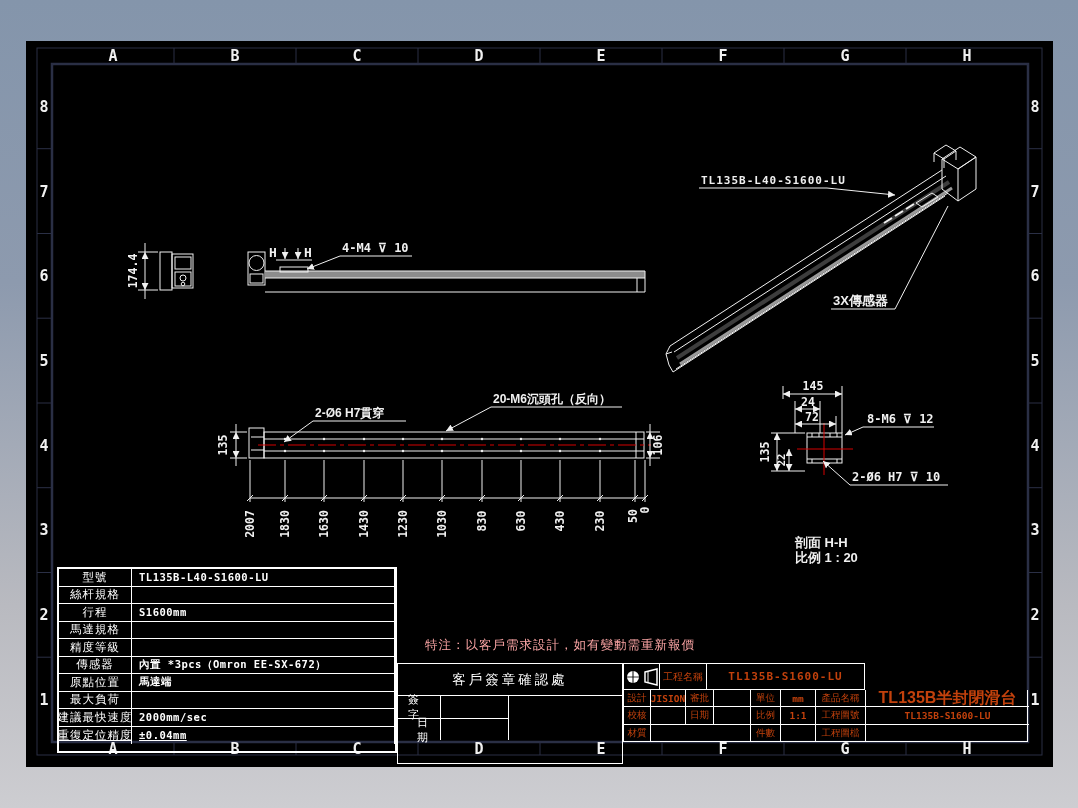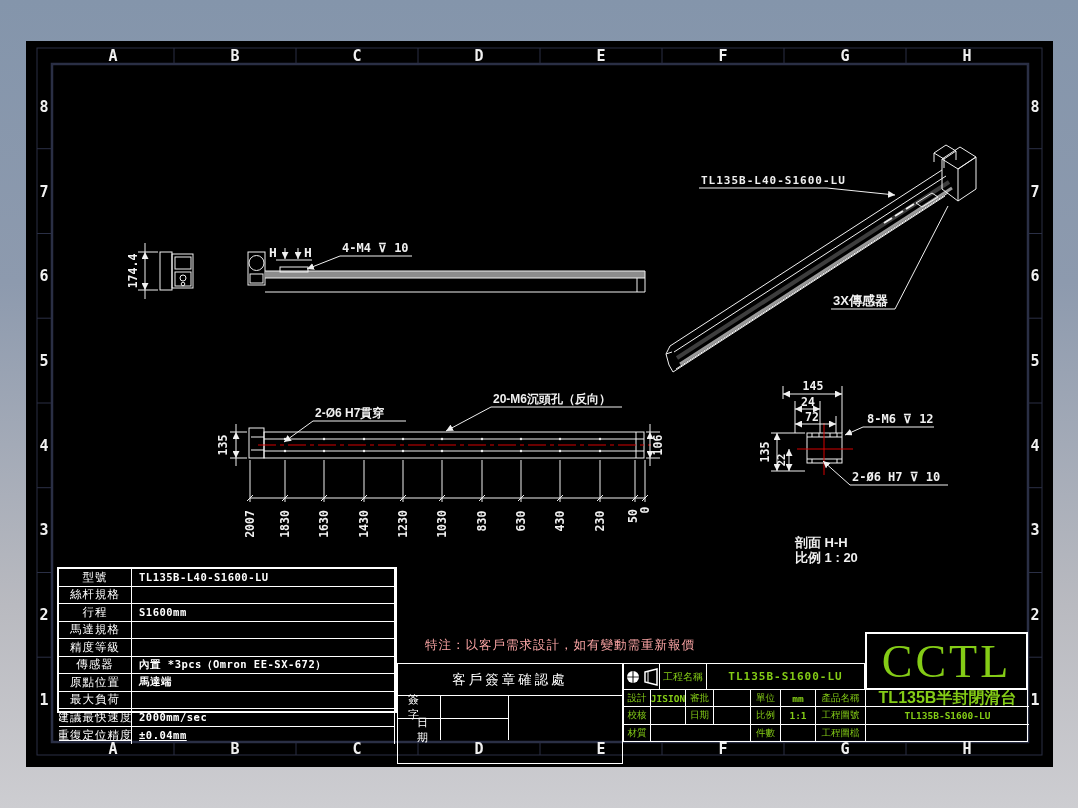--- a/index.html
+++ b/index.html
@@ -8,42 +8,42 @@
     font-family:"Liberation Sans",sans-serif;
     background:linear-gradient(180deg,#8495ab 0%,#8d9aae 35%,#b9bac0 75%,#cdcdd1 100%);
   }
   .sheet{
     position:absolute;left:26px;top:41px;width:1027px;height:726px;
     background:#000;
   }
   .lw{position:absolute;left:0;top:0;}
   
   .spec{
-    position:absolute;left:31px;top:526px;width:340px;height:146px;
+    position:absolute;left:31px;top:526px;width:340px;height:186px;
     display:grid;grid-template-columns:73px 1fr;grid-auto-rows:17.5px;
     border:2px solid #fff;box-sizing:border-box;color:#fff;
   }
   .spec .c{border-right:1px solid #fff;border-bottom:1px solid #fff;
     display:flex;align-items:center;overflow:hidden;white-space:nowrap;box-sizing:border-box;}
   .spec .lab{justify-content:center;font-size:11.5px;letter-spacing:1px;}
   .spec .val{padding-left:7px;font-family:"DejaVu Sans Mono",monospace;font-weight:bold;font-size:10.5px;letter-spacing:.5px;}
   .spec .r10{border-bottom:none;text-decoration:underline;}
   
   .note{position:absolute;left:399px;top:596px;color:#fca5a5;font-size:12.5px;letter-spacing:1px;white-space:nowrap;}
   
   .signoff{position:absolute;left:371px;top:622px;width:226px;height:101px;border:1.5px solid #fff;box-sizing:border-box;color:#fff;}
   .signoff .hd{height:32px;border-bottom:1px solid #fff;display:flex;align-items:center;justify-content:center;
     font-size:13.5px;letter-spacing:3px;box-sizing:border-box;}
   .signoff .grid{display:grid;grid-template-columns:43px 68px 1fr;grid-template-rows:23px 21px;height:44px;}
   .signoff .sc{border-right:1px solid #fff;border-bottom:1px solid #fff;display:flex;align-items:center;justify-content:center;
     font-size:11px;letter-spacing:3px;box-sizing:border-box;padding-left:10px;}
   .signoff .nb{border-bottom:none;text-align:center;}
   .signoff .big{grid-row:1 / span 2;grid-column:3;border-right:none;border-bottom:none;}
   
-  .tblock{position:absolute;left:597px;top:622px;width:390px;height:79px;color:#84cc16;box-sizing:border-box;}
+  .tblock{position:absolute;left:597px;top:622px;width:390px;height:79px;color:#c2410c;box-sizing:border-box;}
   .tb-top{position:absolute;left:0;top:0;width:242px;height:27px;display:flex;border:1px solid #fff;box-sizing:border-box;}
   .tb-top .sym{width:36px;border-right:1px solid #fff;display:flex;align-items:center;justify-content:center;box-sizing:border-box;}
   .tb-top .plab{width:47px;border-right:1px solid #fff;display:flex;align-items:center;justify-content:center;font-size:10px;box-sizing:border-box;}
   .tb-top .pval{flex:1;display:flex;align-items:center;justify-content:center;
     font-family:"DejaVu Sans Mono",monospace;font-weight:bold;font-size:11px;letter-spacing:1px;}
   .cctl{position:absolute;left:242px;top:-31px;width:163px;height:58px;border:2px solid #fff;box-sizing:border-box;
     display:flex;align-items:center;justify-content:center;
     font-family:"Liberation Serif",serif;font-size:46px;letter-spacing:3px;transform-origin:center;}
   .tb-rows{position:absolute;left:0;top:27px;width:405px;height:52px;display:grid;
     grid-template-columns:27px 35px 28px 37px 30px 35px 50px 163px;
@@ -333,21 +333,20 @@
           <circle cx="8" cy="10" r="6" fill="#fff"></circle>
           <line x1="8" y1="1" x2="8" y2="19" stroke="#000" stroke-width="1"></line>
           <line x1="1" y1="10" x2="15" y2="10" stroke="#000" stroke-width="0.8"></line>
           <path d="M20,5 L32,2 L32,18 L20,15 Z" fill="none" stroke="#fff" stroke-width="1.5"></path>
           <line x1="23" y1="4.5" x2="23" y2="15.5" stroke="#fff" stroke-width="1"></line>
         </svg>
       </div>
       <div class="plab">工程名稱</div>
       <div class="pval">TL135B-S1600-LU</div>
     </div>
-    <div class="cctl">CCTL</div>
     <div class="tb-rows">
       <div class="tc">設計</div>
       <div class="tc tv">JISION</div>
       <div class="tc">審批</div>
       <div class="tc"></div>
       <div class="tc">單位</div>
       <div class="tc tv">mm</div>
       <div class="tc">產品名稱</div>
       <div class="tc cjkv last">TL135B半封閉滑台</div>
 

